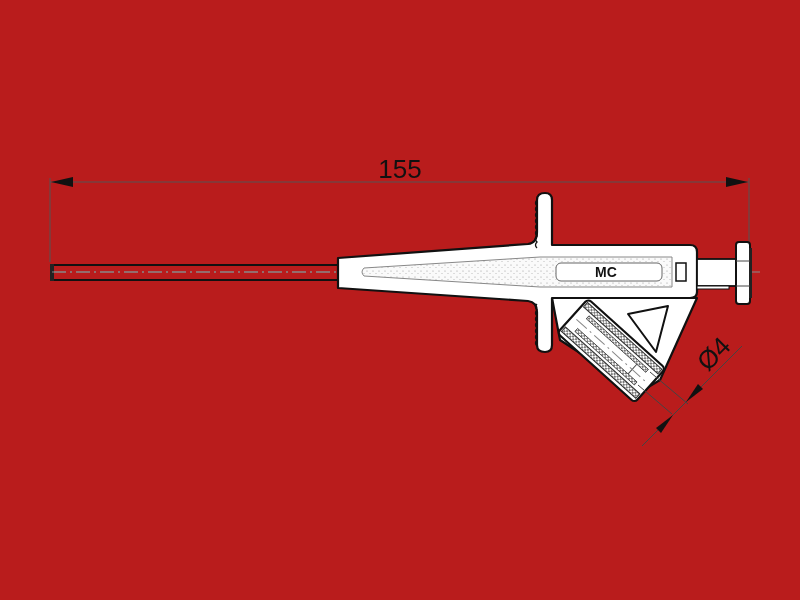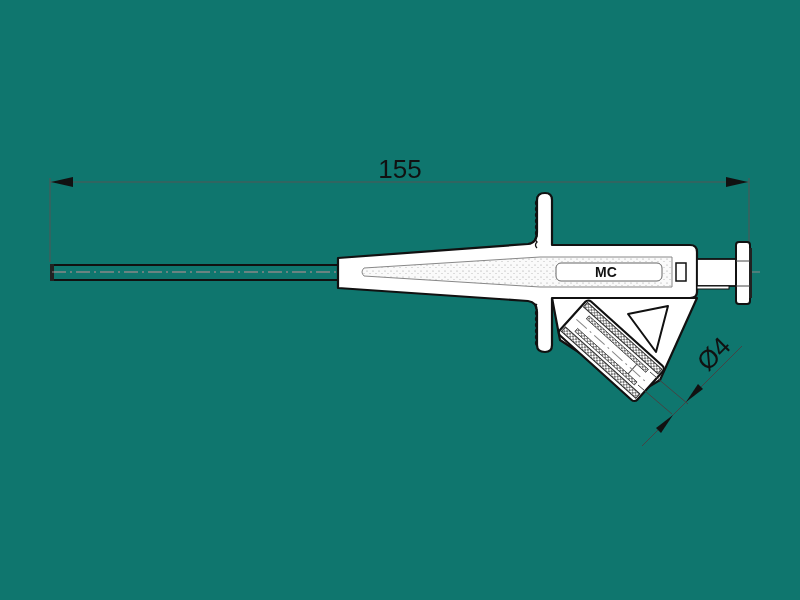--- a/index.html
+++ b/index.html
@@ -1,16 +1,16 @@
 <!DOCTYPE html>
 <html><head>
 <meta charset="utf-8">
 <style>
   html, body { margin: 0; padding: 0; background: #ffffff; }
-  #canvas { position: relative; width: 800px; height: 600px; overflow: hidden; background: #0f766e; }
+  #canvas { position: relative; width: 800px; height: 600px; overflow: hidden; background: #b91c1c; }
   svg { position: absolute; left: 0; top: 0; }
   .dim-text { font-family: "Liberation Sans", sans-serif; font-size: 26px; fill: #111; }
   .label-text { font-family: "Liberation Sans", sans-serif; font-weight: bold; font-size: 14px; fill: #111; }
   .outline { fill: #fff; stroke: #111; stroke-width: 2.2; stroke-linejoin: round; }
   .center { fill: none; stroke: #888; stroke-width: 1; stroke-dasharray: 14 4 2 4; }
 </style>
 </head>
 <body>
 
 <div id="canvas">

